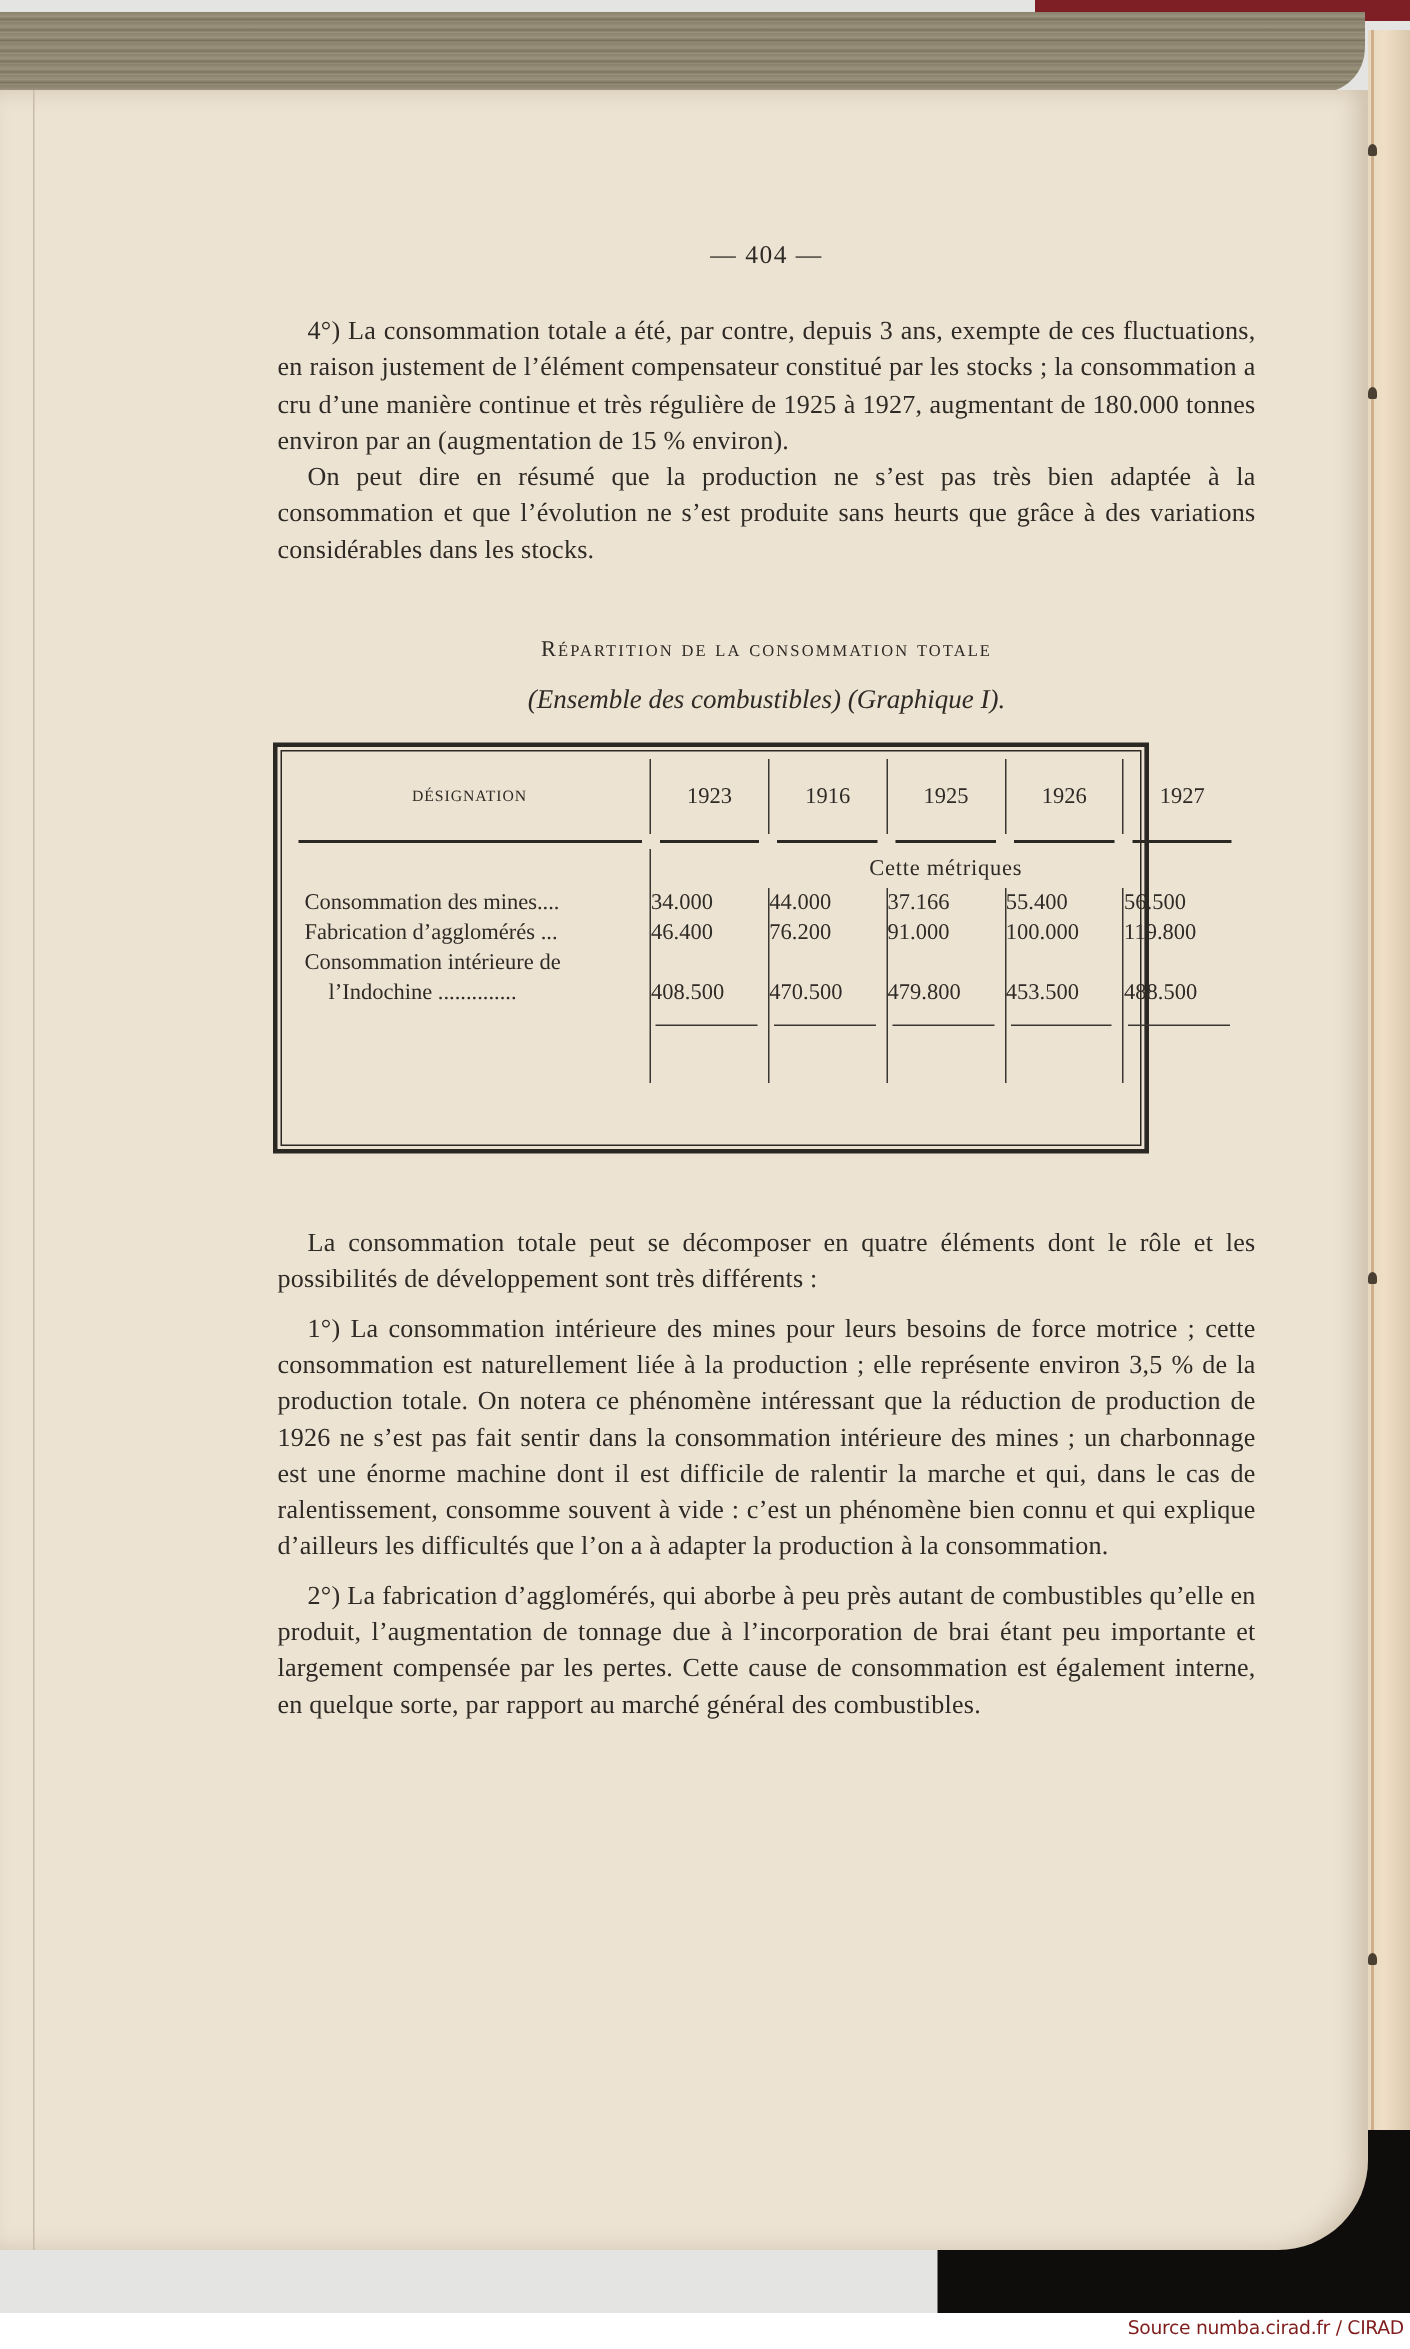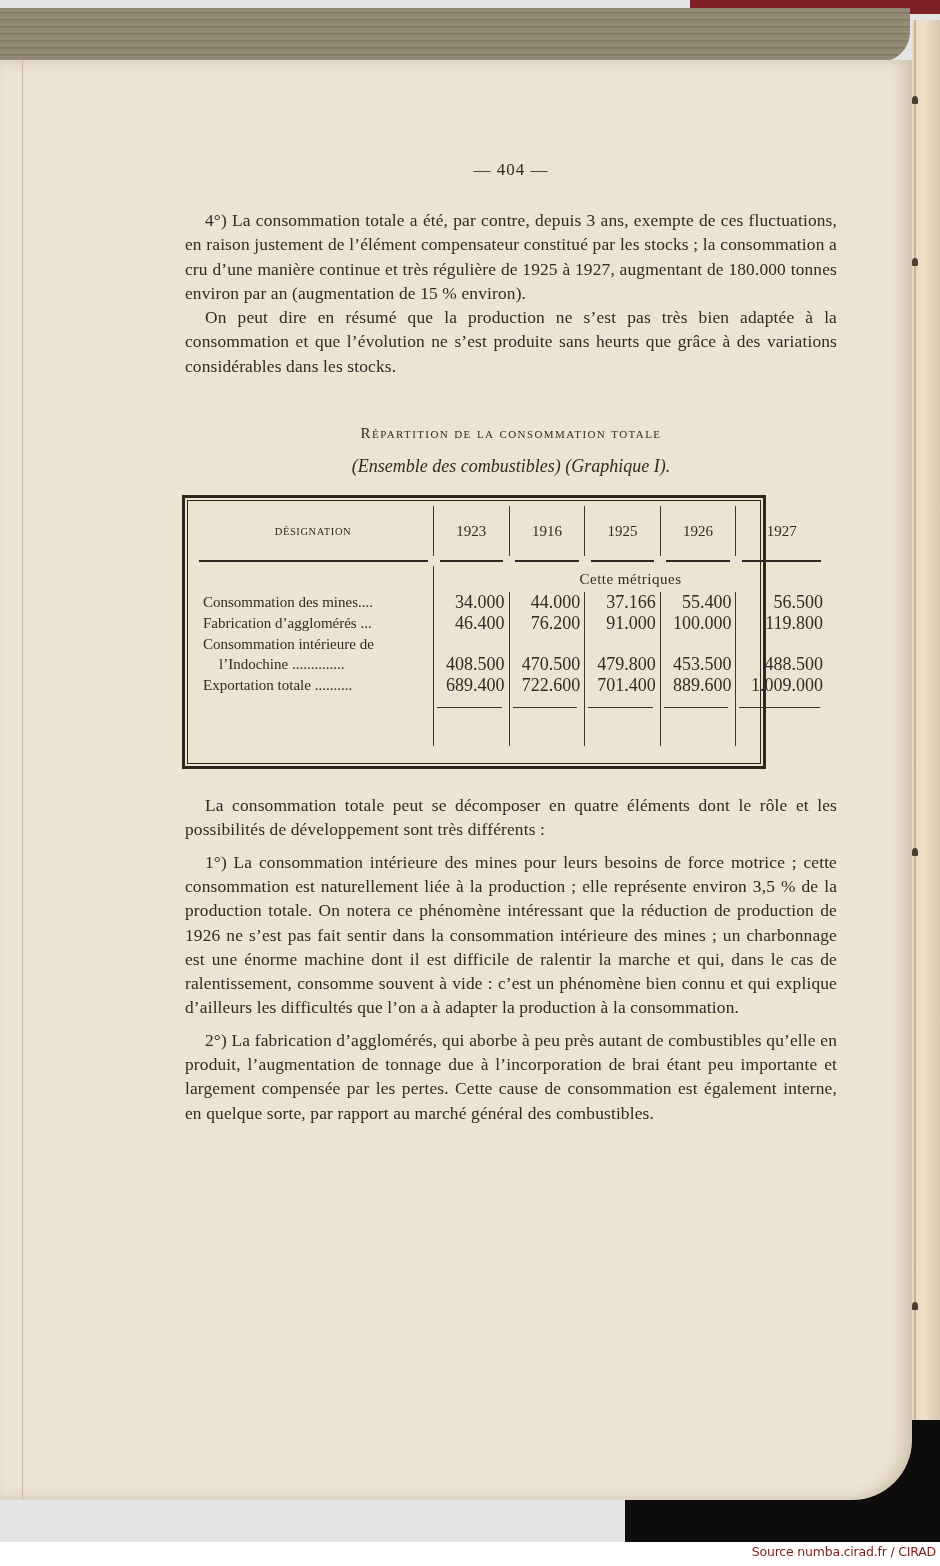--- a/index.html
+++ b/index.html
@@ -70,32 +70,32 @@
       font-size: 15px;
     }
     table.data th, table.data td { padding: 0; }
     table.data th {
       font-weight: normal; height: 50px; vertical-align: middle; font-size: 15px;
       border-left: 1px solid #3a3631;
     }
     table.data th.desig { border-left: none; font-size: 10.5px; letter-spacing: 0.6px; width: 240px; }
     table.data tr.rule td { height: 10px; }
     table.data tr.rule td div { border-top: 2px solid #2b2824; margin: 0 6px; }
-    table.data td.num { text-align: right; padding-right: 4px; border-left: 1px solid #3a3631; font-size: 18px; }
+    table.data td.num { padding-right: 4px; border-left: 1px solid #3a3631; font-size: 15px; }
     table.data td.lbl { padding-left: 10px; font-size: 15px; white-space: nowrap; }
     table.data td.lbl.indent { padding-left: 26px; }
     table.data tr.unit td { height: 26px; text-align: center; font-size: 15px; letter-spacing: 0.5px; }
     table.data tr.unit td.u { border-left: 1px solid #3a3631; }
     table.data tr.row td { height: 20px; }
     table.data tr.sep td { height: 22px; }
     table.data tr.sep td.sl div { border-top: 1px solid #3a3631; margin: 0 3px; }
     table.data tr.total td { height: 22px; }
     table.data tr.tail td { height: 28px; }
 
-    p.lead { margin-top: 24px; }
+    p.lead { margin-top: 47px; }
     .footer {
       position: absolute; right: 4px; top: 1544px; font-family: "DejaVu Sans", sans-serif;
       font-size: 12.5px; color: #7f1d1d; letter-spacing: -0.2px;
     }
   </style>
 </head>
 <body>
 
 <div class="scan-bg"></div>
 <div class="ribbon"></div>
@@ -181,28 +181,20 @@
           <td class="num"></td>
         </tr>
         <tr class="row">
           <td class="lbl indent">l’Indochine ..............</td>
           <td class="num">408.500</td>
           <td class="num">470.500</td>
           <td class="num">479.800</td>
           <td class="num">453.500</td>
           <td class="num">488.500</td>
         </tr>
-        <tr class="row">
-          <td class="lbl">Exportation totale ..........</td>
-          <td class="num">689.400</td>
-          <td class="num">722.600</td>
-          <td class="num">701.400</td>
-          <td class="num">889.600</td>
-          <td class="num">1.009.000</td>
-        </tr>
         <tr class="sep">
           <td></td>
           <td class="num sl">
               <div></div>
             </td>
             <td class="num sl">
               <div></div>
             </td>
             <td class="num sl">
               <div></div>

